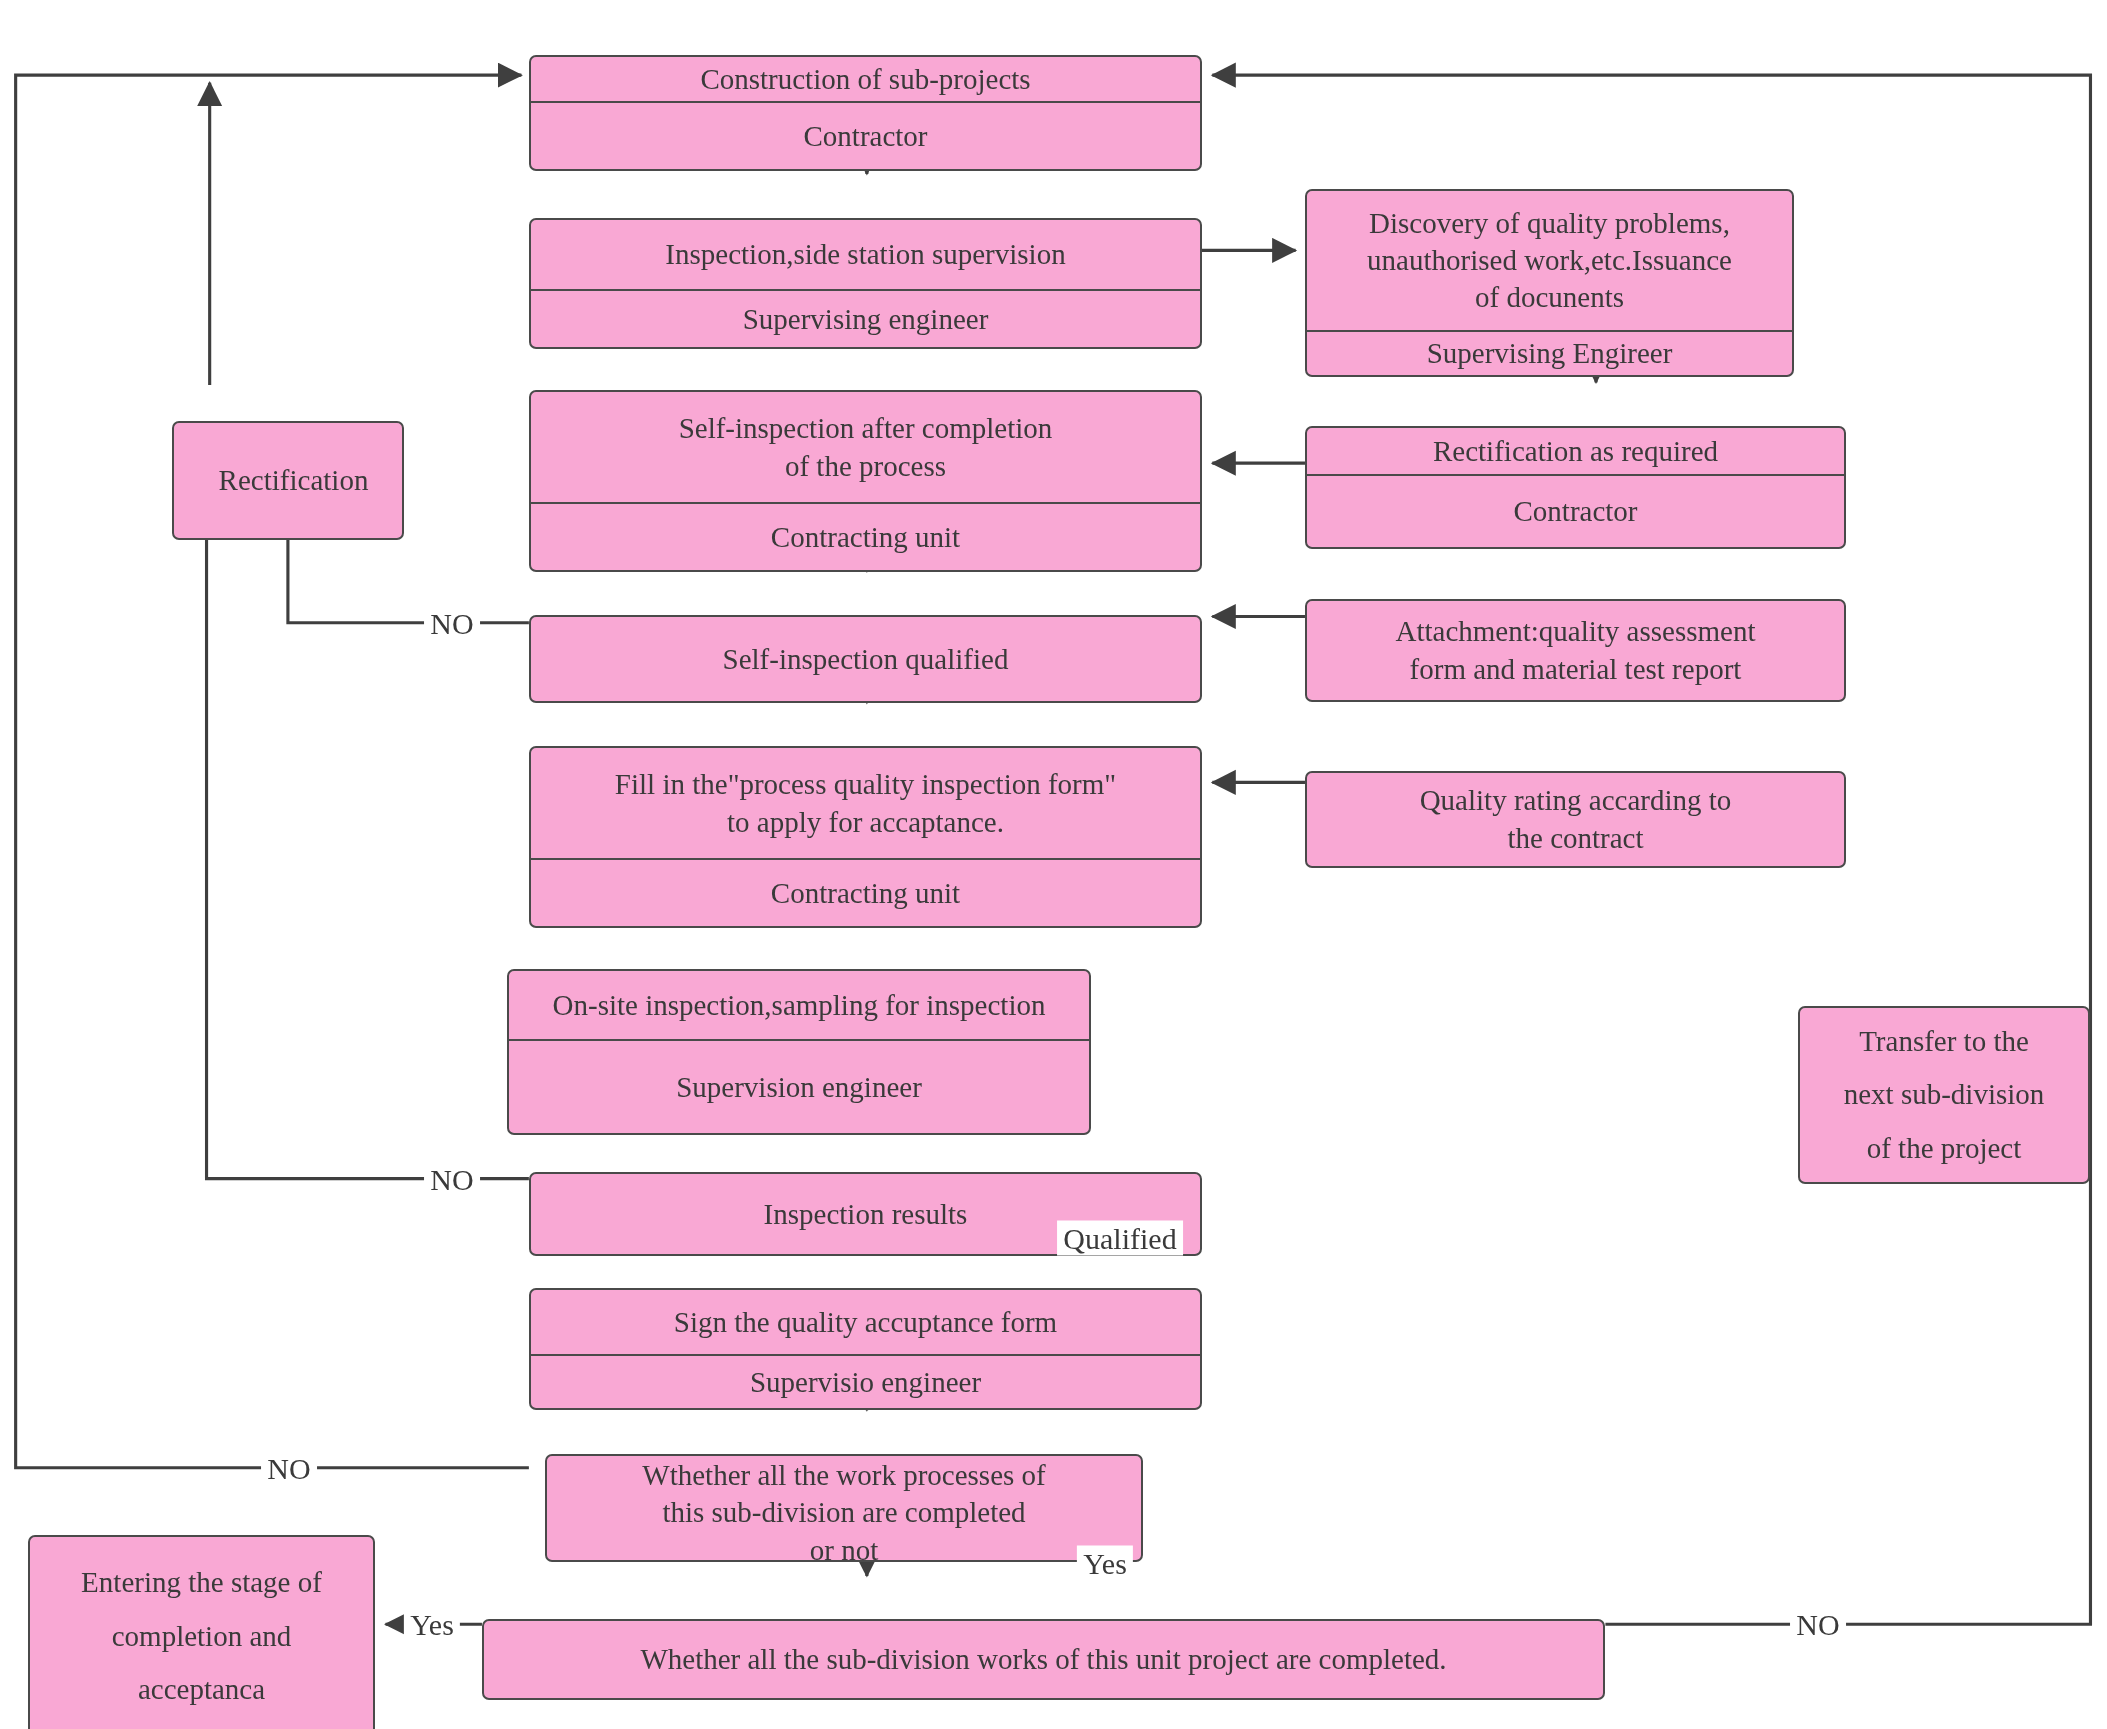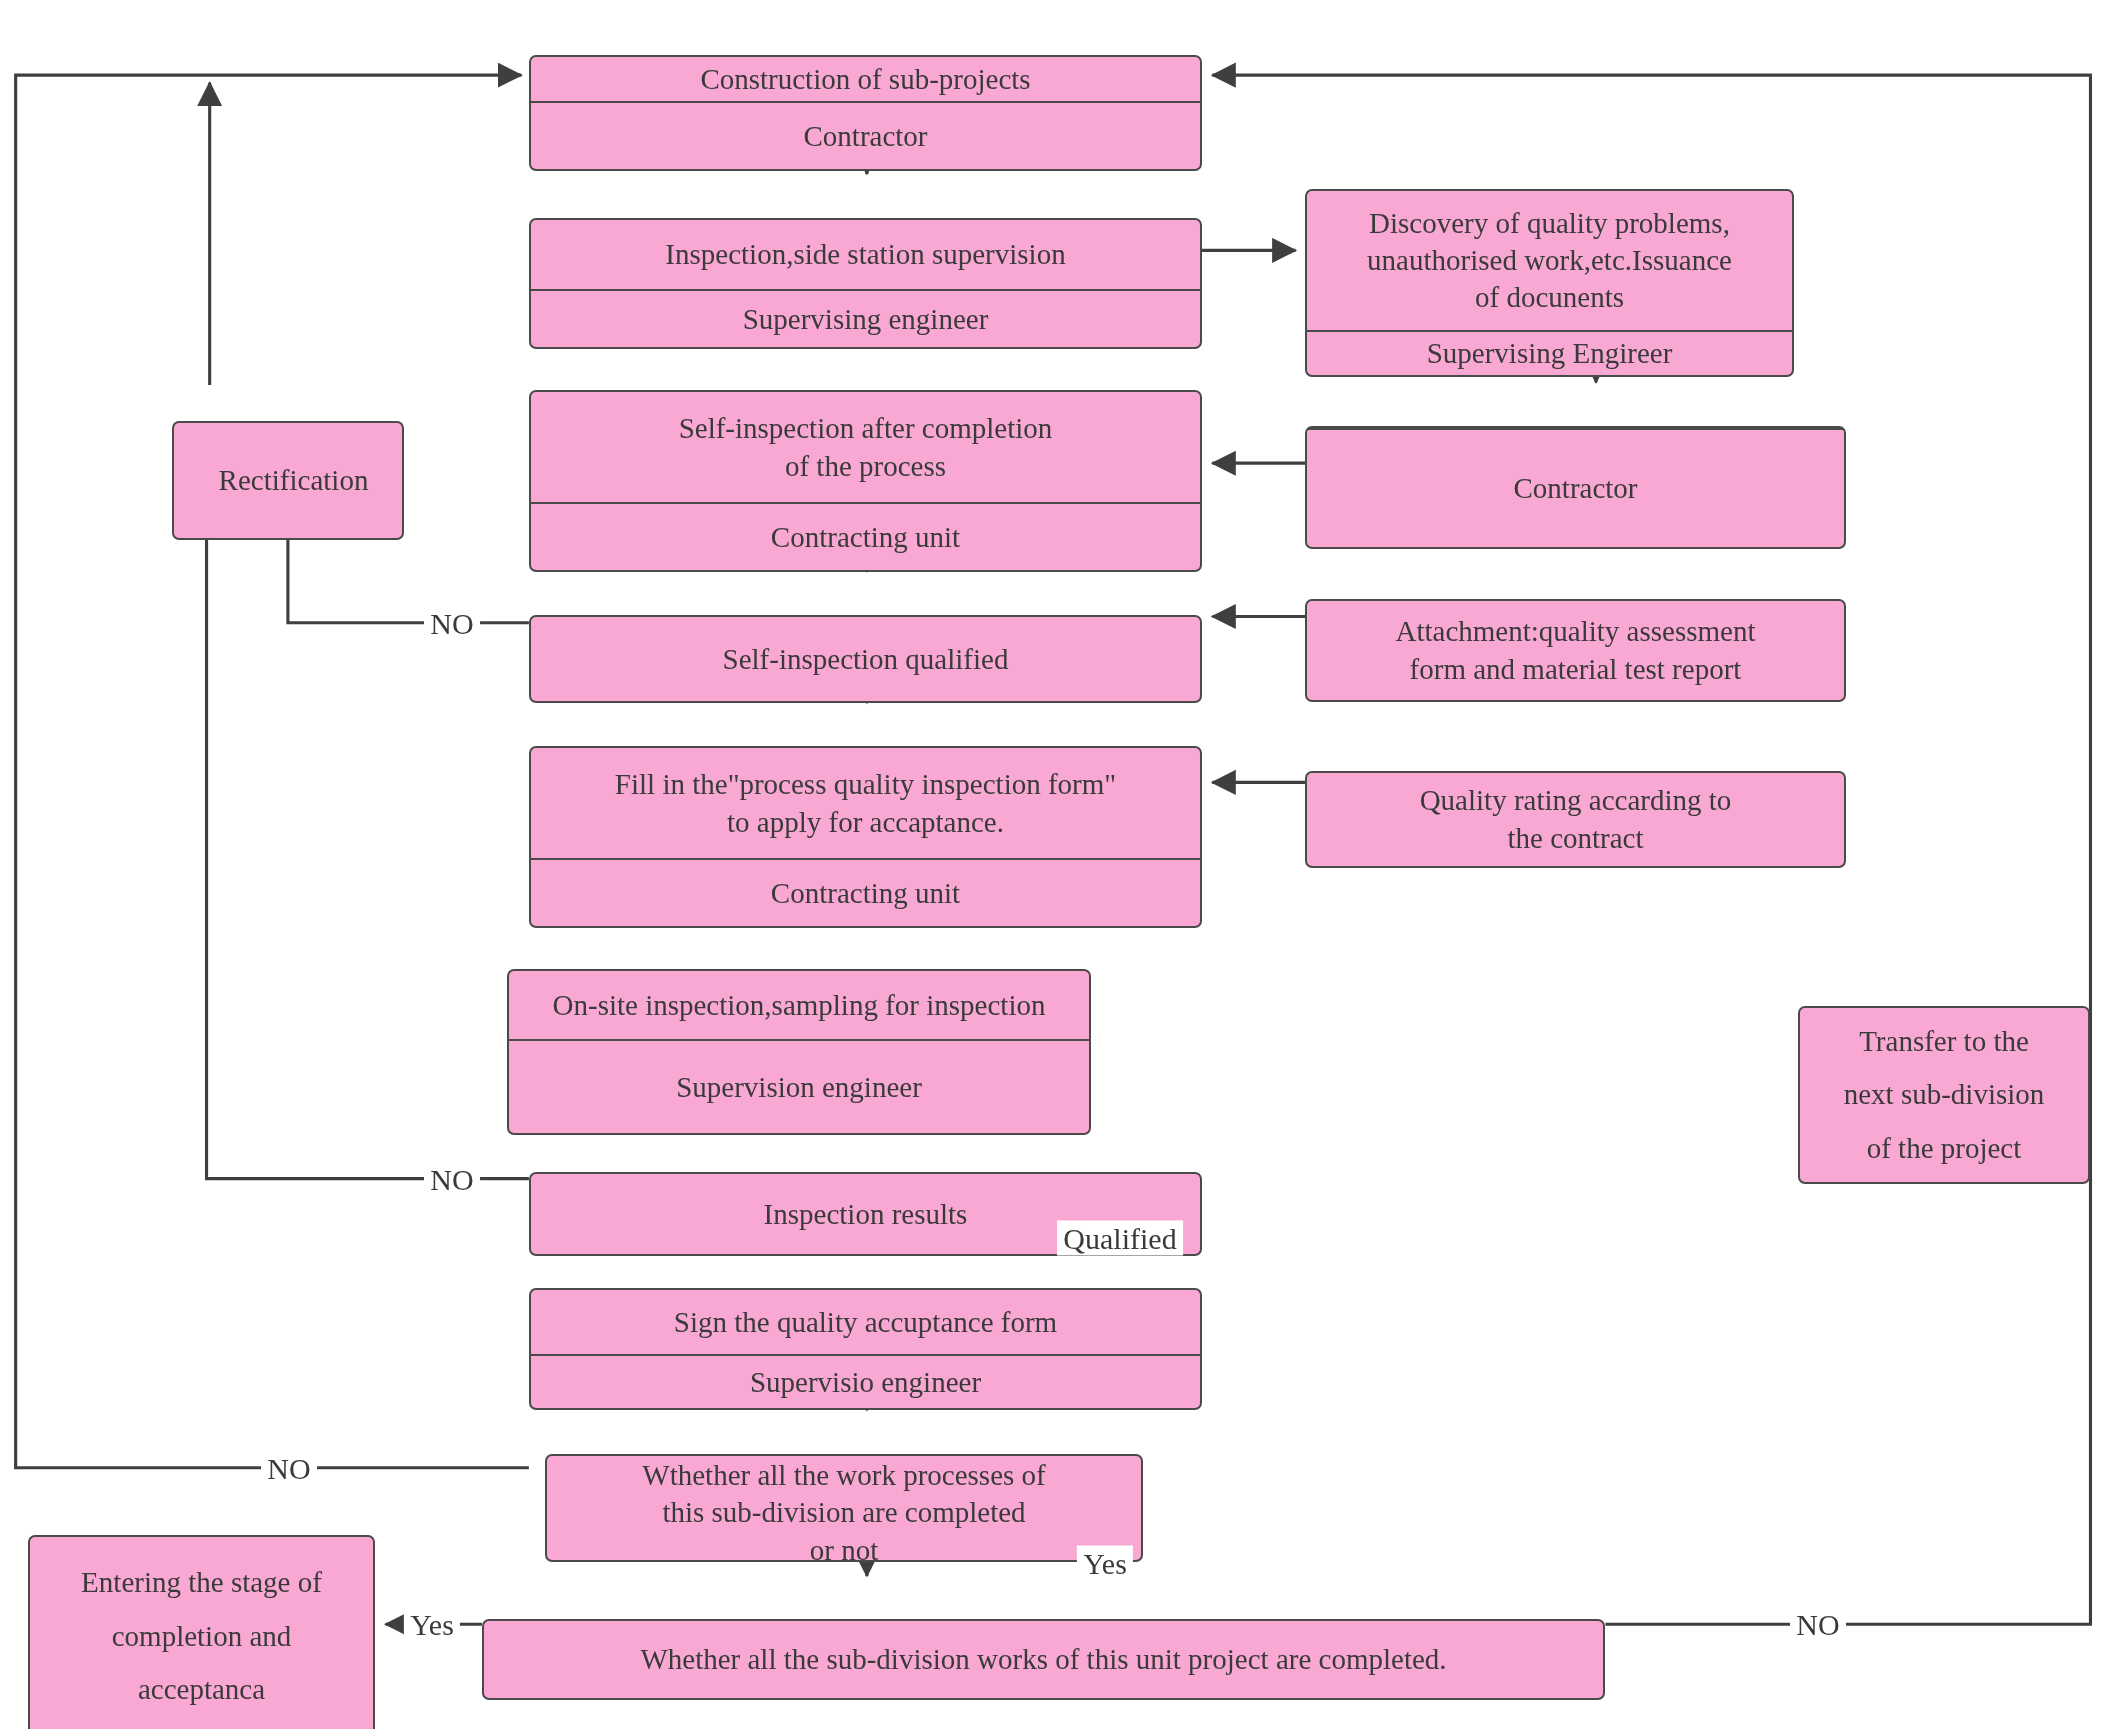--- a/index.html
+++ b/index.html
@@ -115,20 +115,21 @@
   </div>
 
   <div class="node" style="left:1305px;top:153px;width:489px;height:188px;">
     <div class="row" style="height:139px;line-height:1.28;">Discovery of quality problems,
 unauthorised work,etc.Issuance
 of docunents</div>
     <div class="row divided fill">Supervising Engireer</div>
   </div>
 
   <div class="node" style="left:1305px;top:390px;width:541px;height:123px;">
+    <div class="row" style="height:46px;">Rectification as required</div>
     <div class="row divided fill">Contractor</div>
   </div>
 
   <div class="node" style="left:1305px;top:563px;width:541px;height:103px;">
     <div class="row fill" style="line-height:1.28;">Attachment:quality assessment
 form and material test report</div>
   </div>
 
   <div class="node" style="left:1305px;top:735px;width:541px;height:97px;">
     <div class="row fill" style="line-height:1.28;">Quality rating  accarding to

